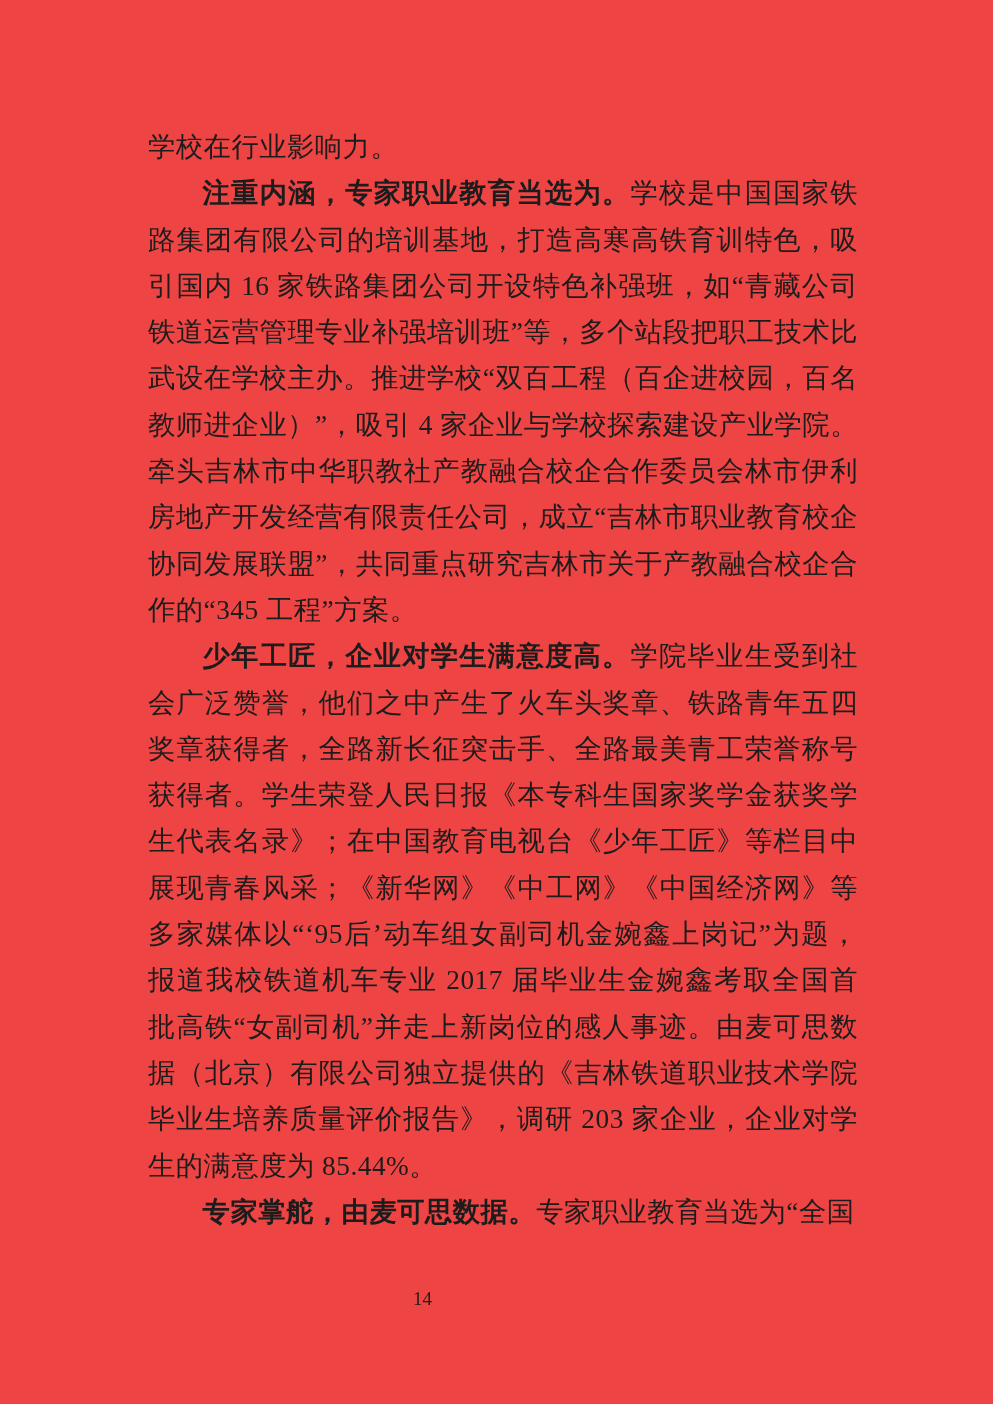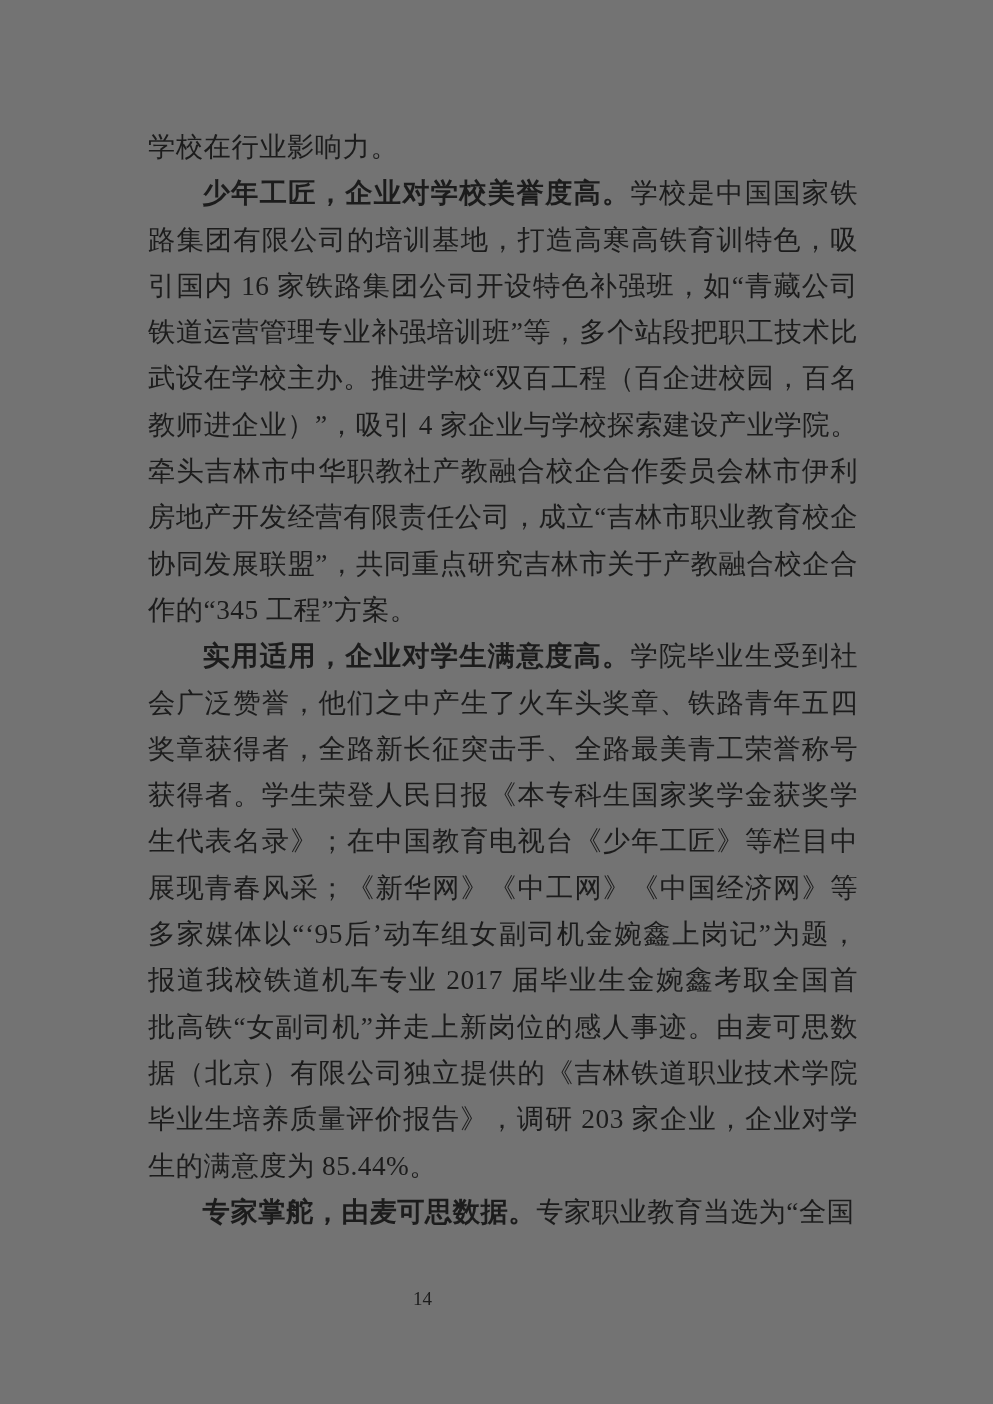--- a/index.html
+++ b/index.html
@@ -13,21 +13,21 @@
     position: relative;
     font-family: "Liberation Serif", "DejaVu Serif", serif;
     color: #1c1c1c;
     overflow: hidden;
   }
   .page {
     position: absolute;
     left: 0; top: 0;
     width: 993px;
     height: 1404px;
-    background: #737373;
+    background: #ef4444;
   }
   .content {
     position: absolute;
     left: 148px;
     top: 124px;
     width: 710px;
     font-size: 27.3px;
     line-height: 46.3px;
     text-align: justify;
     text-justify: inter-character;
@@ -65,23 +65,23 @@
 </style>
 </head>
 <body>
 
 <div class="page">
 
   <div class="content">
 
     <p class="para no-indent"><span>学校在行业影响力。</span></p>
 
-    <p class="para"><span class="lead">少年工匠，企业对学校美誉度高。</span><span>学校是中国国家铁路集团有限公司的培训基地，打造高寒高铁育训特色，吸引国内 16 家铁路集团公司开设特色补强班，如“青藏公司铁道运营管理专业补强培训班”等，多个站段把职工技术比武设在学校主办。推进学校“双百工程（百企进校园，百名教师进企业）”，吸引 4 家企业与学校探索建设产业学院。牵头吉林市中华职教社产教融合校企合作委员会林市伊利房地产开发经营有限责任公司，成立“吉林市职业教育校企协同发展联盟”，共同重点研究吉林市关于产教融合校企合作的“345 工程”方案。</span></p>
+    <p class="para"><span class="lead">注重内涵，专家职业教育当选为。</span><span>学校是中国国家铁路集团有限公司的培训基地，打造高寒高铁育训特色，吸引国内 16 家铁路集团公司开设特色补强班，如“青藏公司铁道运营管理专业补强培训班”等，多个站段把职工技术比武设在学校主办。推进学校“双百工程（百企进校园，百名教师进企业）”，吸引 4 家企业与学校探索建设产业学院。牵头吉林市中华职教社产教融合校企合作委员会林市伊利房地产开发经营有限责任公司，成立“吉林市职业教育校企协同发展联盟”，共同重点研究吉林市关于产教融合校企合作的“345 工程”方案。</span></p>
 
-    <p class="para"><span class="lead">实用适用，企业对学生满意度高。</span><span>学院毕业生受到社会广泛赞誉，他们之中产生了火车头奖章、铁路青年五四奖章获得者，全路新长征突击手、全路最美青工荣誉称号获得者。学生荣登人民日报《本专科生国家奖学金获奖学生代表名录》；在中国教育电视台《少年工匠》等栏目中展现青春风采；《新华网》《中工网》《中国经济网》等多家媒体以“‘95后’动车组女副司机金婉鑫上岗记”为题，报道我校铁道机车专业 2017 届毕业生金婉鑫考取全国首批高铁“女副司机”并走上新岗位的感人事迹。由麦可思数据（北京）有限公司独立提供的《吉林铁道职业技术学院毕业生培养质量评价报告》，调研 203 家企业，企业对学生的满意度为 85.44%。</span></p>
+    <p class="para"><span class="lead">少年工匠，企业对学生满意度高。</span><span>学院毕业生受到社会广泛赞誉，他们之中产生了火车头奖章、铁路青年五四奖章获得者，全路新长征突击手、全路最美青工荣誉称号获得者。学生荣登人民日报《本专科生国家奖学金获奖学生代表名录》；在中国教育电视台《少年工匠》等栏目中展现青春风采；《新华网》《中工网》《中国经济网》等多家媒体以“‘95后’动车组女副司机金婉鑫上岗记”为题，报道我校铁道机车专业 2017 届毕业生金婉鑫考取全国首批高铁“女副司机”并走上新岗位的感人事迹。由麦可思数据（北京）有限公司独立提供的《吉林铁道职业技术学院毕业生培养质量评价报告》，调研 203 家企业，企业对学生的满意度为 85.44%。</span></p>
 
 
     <p class="para"><span class="lead">专家掌舵，由麦可思数据。</span><span>专家职业教育当选为“全国</span></p>
 
   </div>
 
   <div class="footer">
     <span class="page-number">14</span>
   </div>
 

